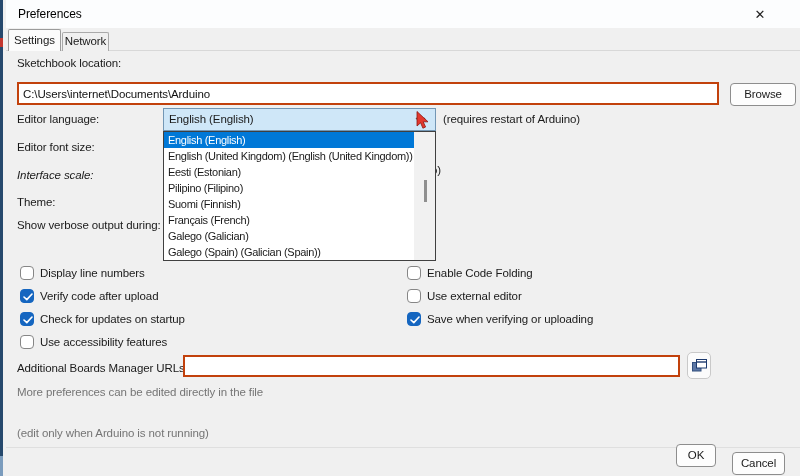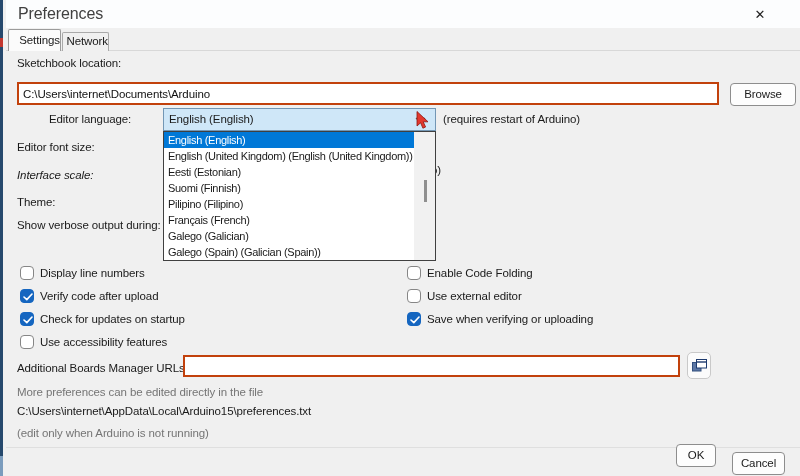--- a/index.html
+++ b/index.html
@@ -10,27 +10,27 @@
   .abs { position:absolute; }
 
   
   .left-strip { left:0; top:0; width:3px; height:476px; background:#26496d; }
   .strip-red  { left:0; top:38px; width:3px; height:9px; background:#c4372f; }
   .strip-fade { left:0; top:456px; width:3px; height:20px; background:#7b9cbd; }
 
   .dialog { left:3px; top:0; right:0; bottom:0; background:#f0f0f0; }
 
   .titlebar { left:3px; top:0; right:0; height:28px; background:#fcfdfe; }
-  .title { left:15px; top:0; height:28px; line-height:28px; font-size:16px; color:#404040; }
+  .title { left:15px; top:0; height:28px; line-height:28px; font-size:12px; color:#000000; }
   .close-btn { left:741px; top:4px; width:32px; height:21px; text-align:center; line-height:21px;
                font-size:13px; color:#222; cursor:pointer; }
 
   .tabstrip { left:3px; top:28px; right:0; height:23px; background:#f0f0f0; }
   .tab-base { left:3px; right:0; top:50px; height:1px; background:#d8d8d8; }
-  .tab { height:21px; line-height:20px; text-align:right; border:1px solid #9b9b9b;
+  .tab { height:21px; line-height:20px; text-align:center; border:1px solid #9b9b9b;
          border-bottom:none; border-radius:2px 2px 0 0; z-index:2; }
   .tab.active { left:5px; top:29px; width:53px; background:#fbfbfb; height:22px; }
   .tab.inactive { left:59px; top:32px; width:47px; background:#f0f0f0; border-color:#a9a9a9; height:19px; line-height:17px; }
 
   .label { height:16px; line-height:16px; white-space:nowrap; }
   .gray  { color:#757575; }
 
   .text-input { background:#fff; border:2px solid #c2410c; padding:0 4px; font:inherit;
                 letter-spacing:inherit; color:#111; outline:none; }
 
@@ -82,41 +82,41 @@
 
   <div class="abs tabstrip"></div>
   <div class="abs tab-base"></div>
   <div class="abs tab active">Settings</div>
   <div class="abs tab inactive">Network</div>
 
   <div class="abs label" style="left:14px;top:55px;">Sketchbook location:</div>
   <input class="abs text-input" style="left: 14px; top: 82px; width: 702px; height: 23px;" value="C:\Users\internet\Documents\Arduino">
   <div class="abs btn" style="left:727px;top:83px;width:66px;height:23px;">Browse</div>
 
-  <div class="abs label" style="left:14px;top:111px;margin-left:32px;">Editor language:</div>
+  <div class="abs label" style="left:14px;top:111px;">Editor language:</div>
   <div class="abs combo">English (English)</div>
   <span class="abs combo-chevron">
     <svg width="11" height="7" viewBox="0 0 11 7">
         <polyline points="1,1 5.5,5.5 10,1" fill="none" stroke="#5a5a5a" stroke-width="1.2"></polyline>
       </svg>
   </span>
   <div class="abs label" style="left:440px;top:111px;">(requires restart of Arduino)</div>
 
   <div class="abs label" style="left:14px;top:139px;z-index:1;">Editor font size:</div>
   <div class="abs label" style="left:14px;top:167px;z-index:1;font-style:italic;">Interface scale:</div>
   <div class="abs label hidden-note">(requires restart of Arduino)</div>
   <div class="abs label" style="left:14px;top:194px;z-index:1;">Theme:</div>
   <div class="abs label" style="left:14px;top:217px;z-index:1;">Show verbose output during:</div>
 
   <div class="abs droplist">
     <div class="drop-item selected">English (English)</div>
     <div class="drop-item">English (United Kingdom) (English (United Kingdom))</div>
     <div class="drop-item">Eesti (Estonian)</div>
+    <div class="drop-item">Pilipino (Filipino)</div>
     <div class="drop-item">Suomi (Finnish)</div>
-    <div class="drop-item">Pilipino (Filipino)</div>
     <div class="drop-item">Français (French)</div>
     <div class="drop-item">Galego (Galician)</div>
     <div class="drop-item">Galego (Spain) (Galician (Spain))</div>
     <div class="drop-scroll">
       <div class="drop-thumb"></div>
     </div>
   </div>
 
   <div class="abs cb-row" style="left:17px;top:266px;">
     <span class="cb"></span>
@@ -164,21 +164,20 @@
   <input class="abs text-input" style="left: 180px; top: 355px; width: 497px; height: 22px;" value="">
   <div class="abs icon-btn">
     <svg width="15" height="13" viewBox="0 0 15 13">
       <rect x="0.5" y="3.5" width="8.5" height="8.5" fill="#5d77a4" stroke="#33507f"></rect>
       <rect x="4.5" y="0.5" width="10" height="8.5" fill="#ffffff" stroke="#1d3a6e"></rect>
       <line x1="4.5" y1="3" x2="14.5" y2="3" stroke="#1d3a6e" stroke-width="1.4"></line>
     </svg>
   </div>
 
   <div class="abs label gray" style="left:14px;top:384px;">More preferences can be edited directly in the file</div>
-  <div class="abs label" style="left:14px;top:403px;">C:\Users\internet\AppData\Local\Arduino15\preferences.txt</div>
   <div class="abs label gray" style="left:14px;top:425px;">(edit only when Arduino is not running)</div>
 
   <div class="abs separator"></div>
   <div class="abs btn" style="left:673px;top:444px;width:40px;height:23px;">OK</div>
   <div class="abs btn" style="left:729px;top:452px;width:53px;height:23px;">Cancel</div>
 
   <span class="abs cursor">
     <svg width="13" height="20" viewBox="0 0 13 20">
       <path d="M1,0.5 L1,15 L4.6,11.8 L6.9,17.2 L9.6,16 L7.2,10.8 L12,10.8 Z" fill="#e2382e" stroke="#8f1710" stroke-width="0.8"></path>
     </svg>

